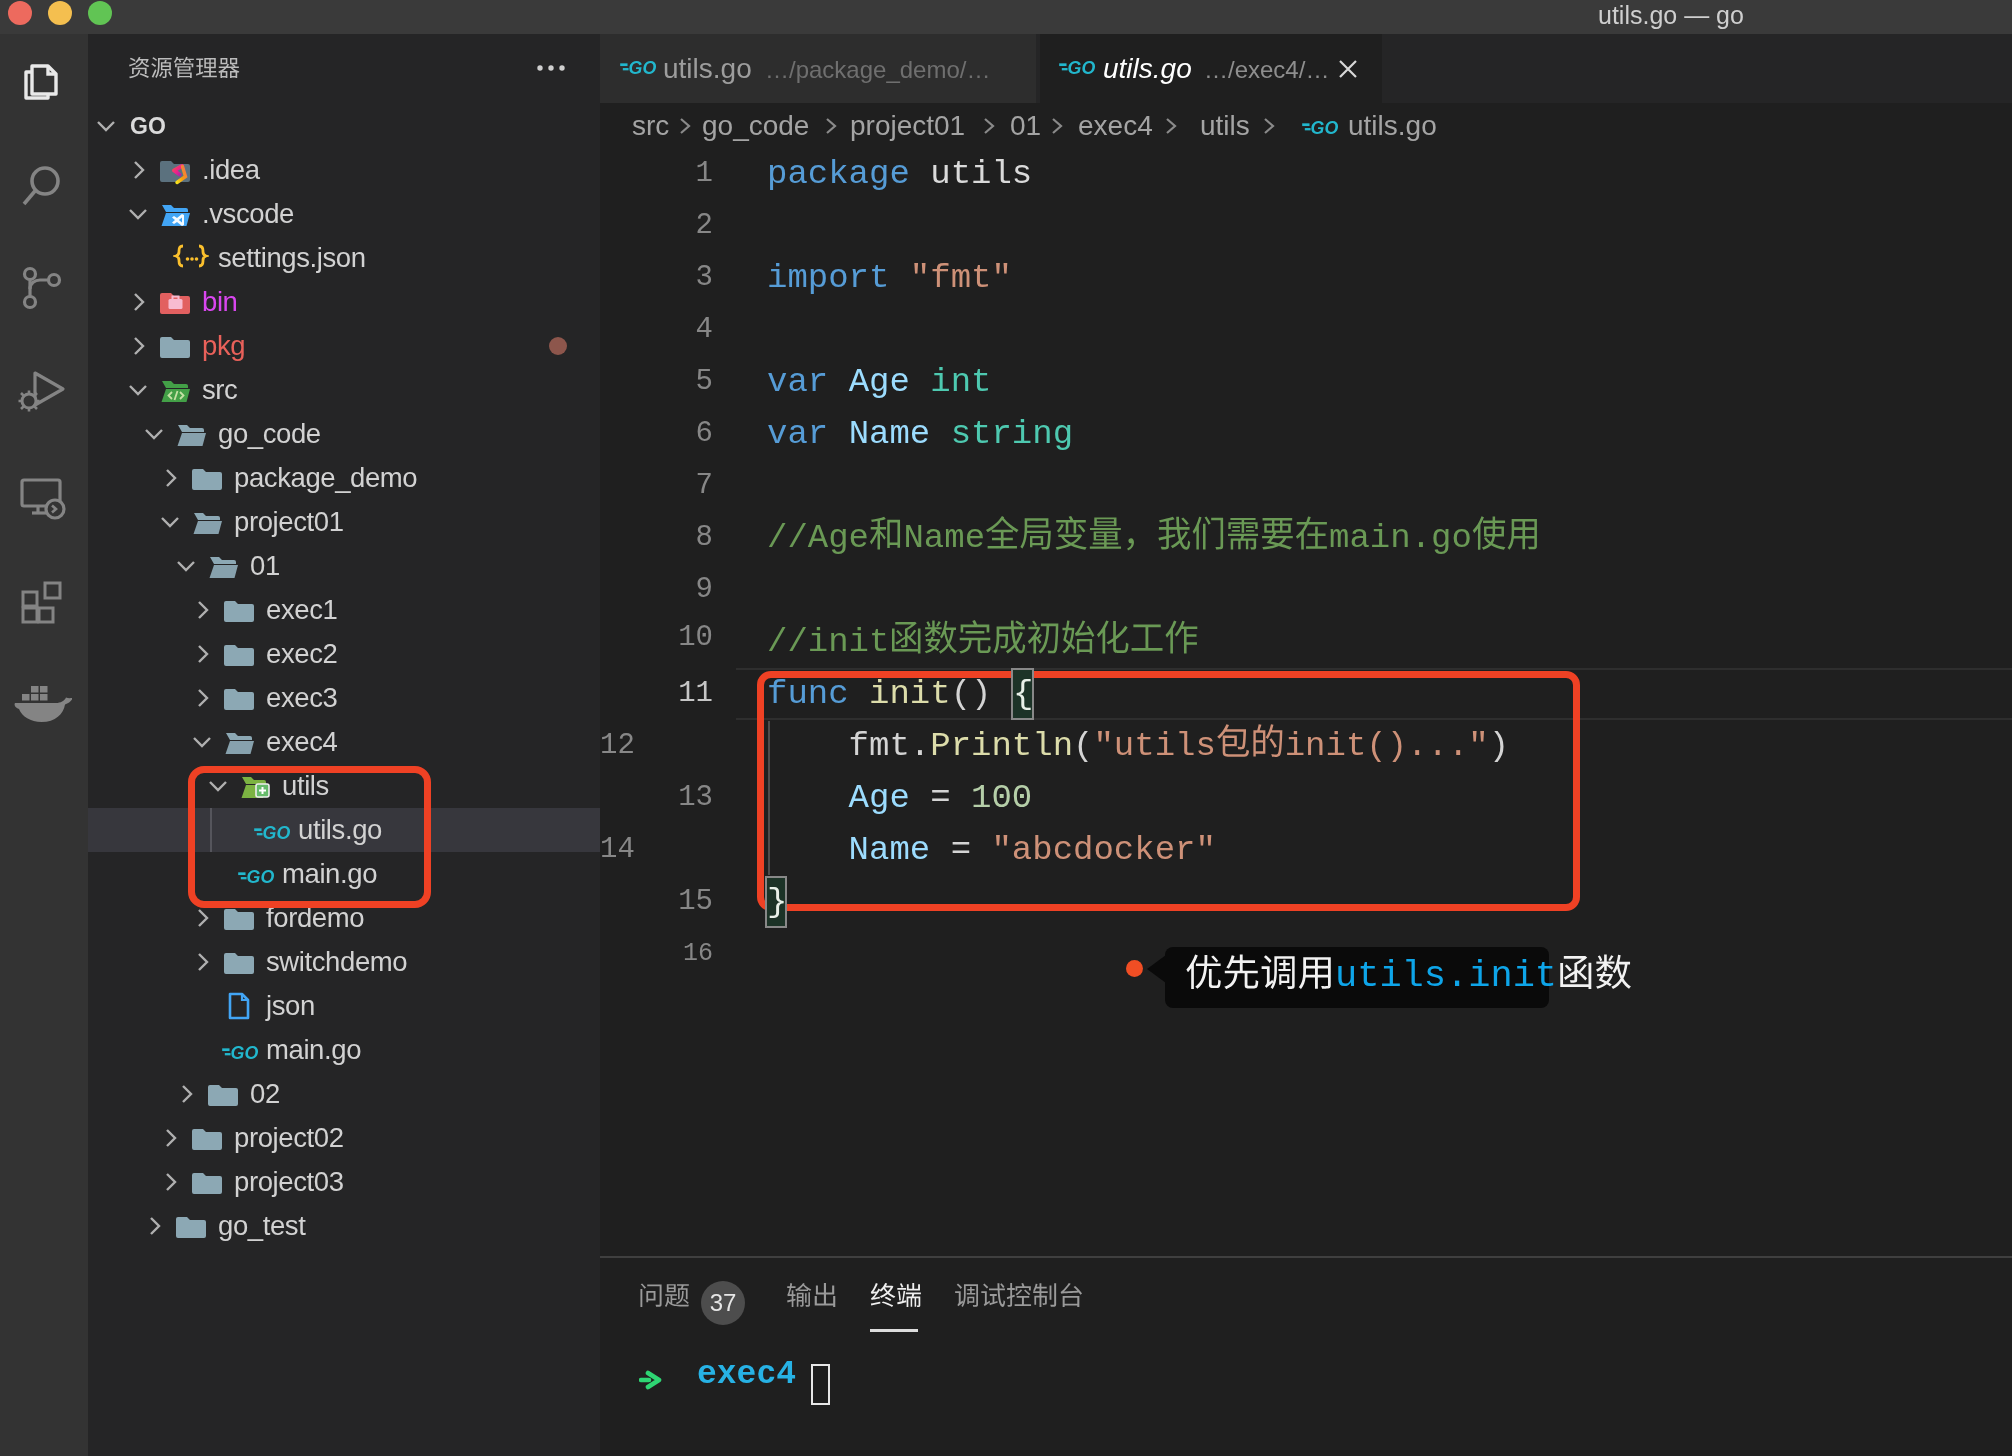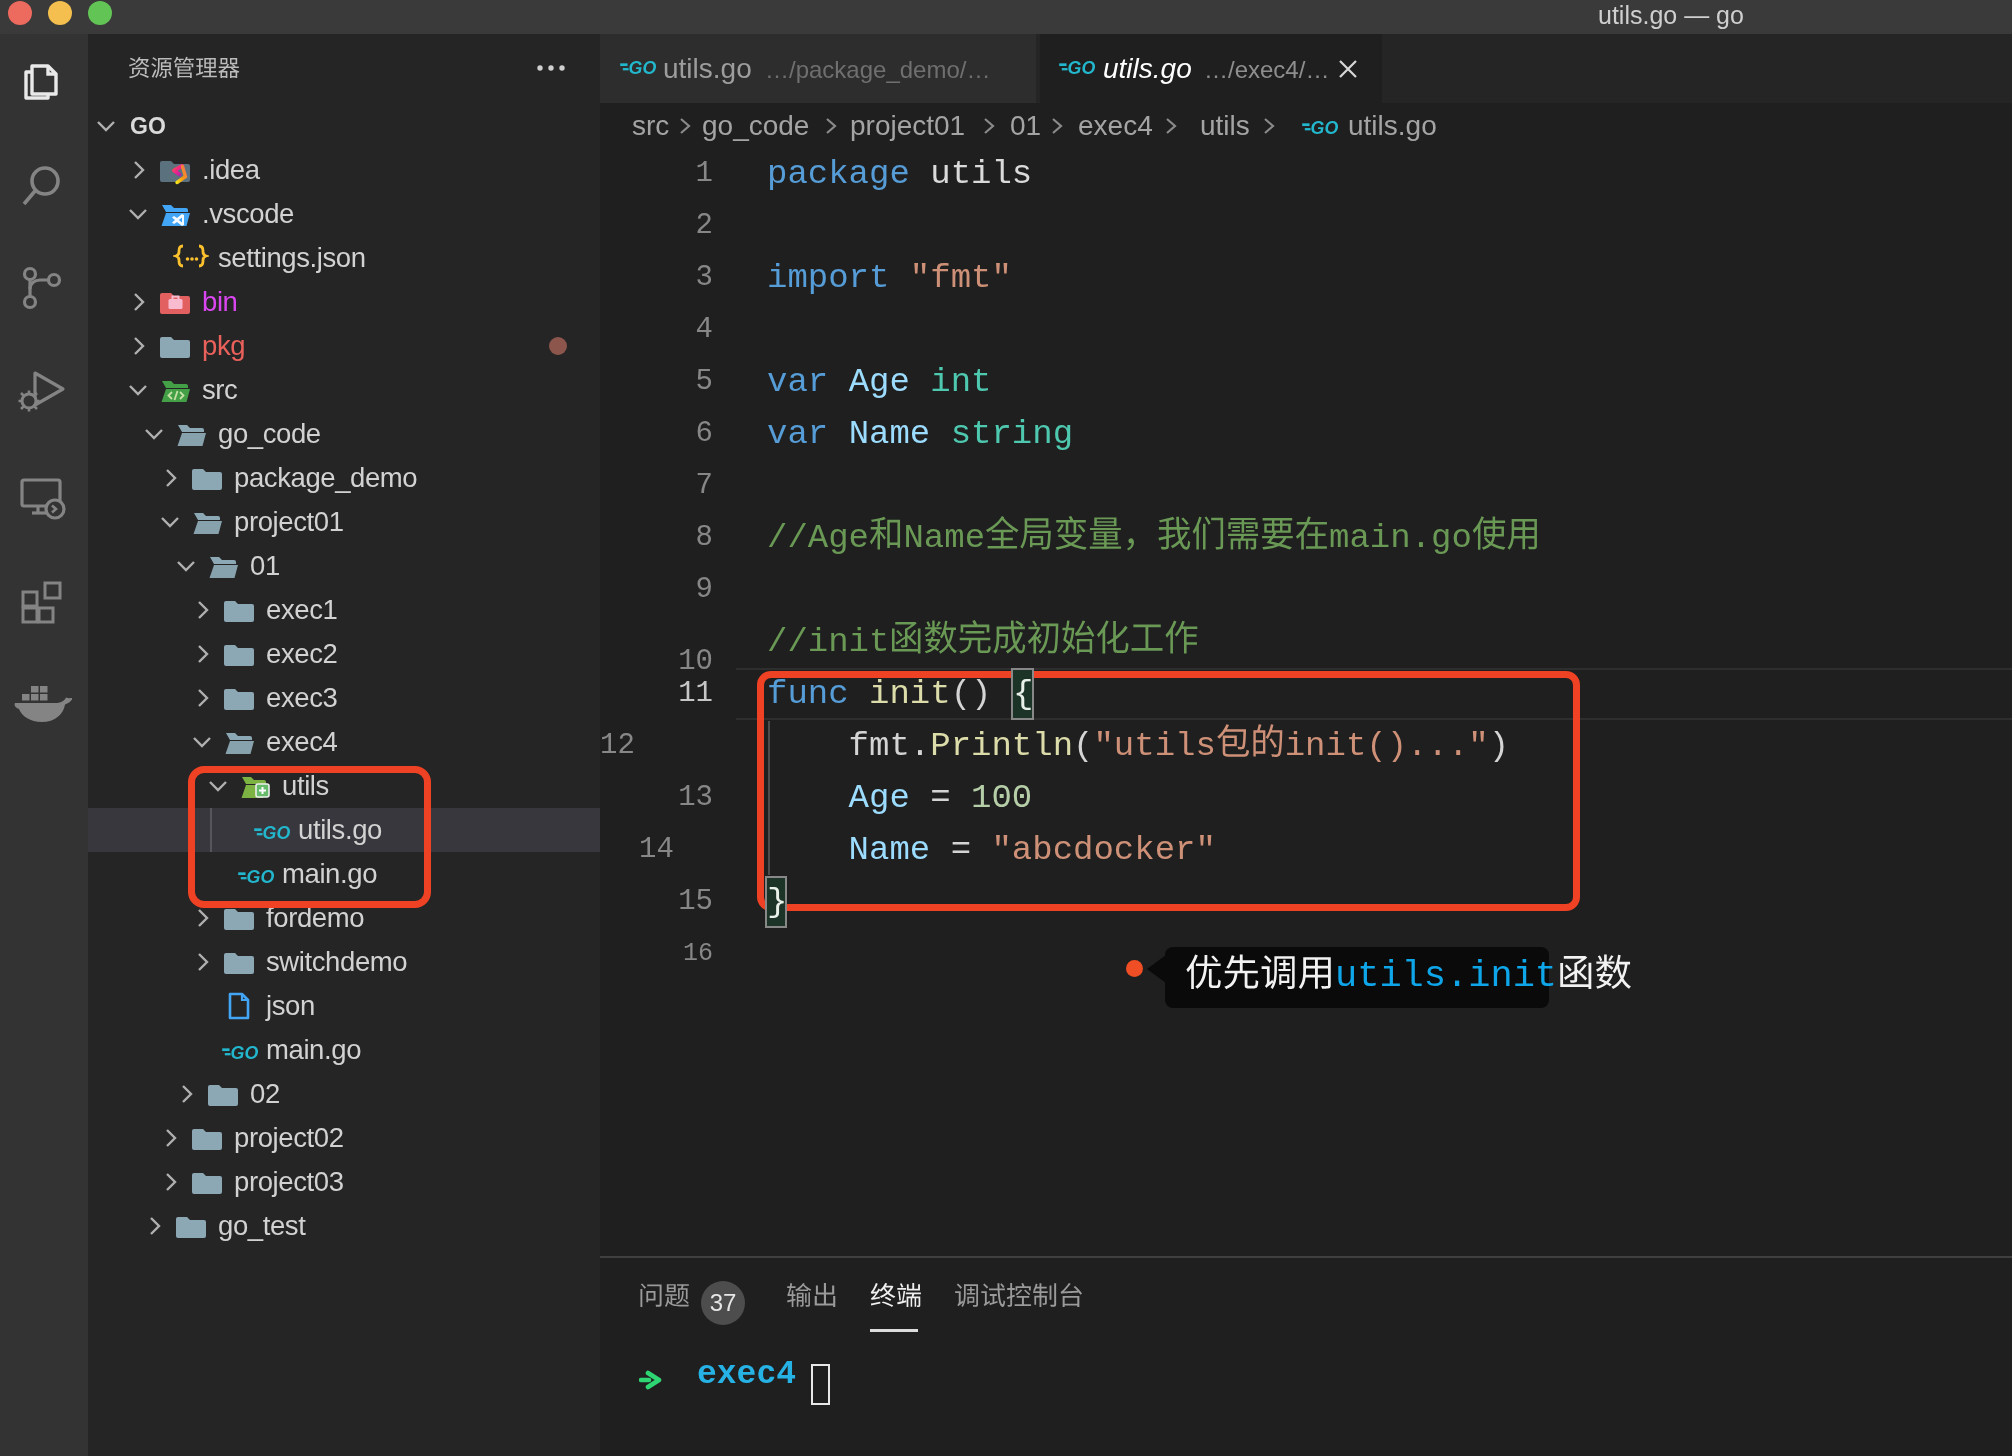--- a/index.html
+++ b/index.html
@@ -380,42 +380,42 @@
       <path transform="translate(5000,880) scale(1,-1)" d="M704 774C762 723 830 650 861 602L922 646C889 693 819 764 761 814ZM832 427C798 363 753 300 700 243C683 310 669 388 659 473H946V544H651C643 634 639 731 639 832H560C561 733 566 636 574 544H345V720C406 733 464 748 513 765L460 828C364 792 202 758 62 737C71 719 81 692 85 674C144 682 208 692 270 704V544H56V473H270V296L41 251L63 175L270 222V17C270 0 264 -5 247 -6C229 -7 170 -7 106 -5C117 -26 130 -60 133 -81C216 -81 270 -79 301 -67C334 -55 345 -32 345 17V240L530 283L524 350L345 312V473H581C594 364 613 264 637 180C565 114 484 58 399 17C418 1 440 -24 451 -42C526 -3 598 47 663 105C708 -12 770 -83 849 -83C924 -83 952 -34 965 132C945 139 918 156 902 173C896 44 884 -7 856 -7C806 -7 760 57 724 163C793 234 853 314 898 399Z"></path>
       <path transform="translate(6000,880) scale(1,-1)" d="M381 808C424 746 475 662 497 611L559 647C536 698 483 780 439 839ZM338 638V-80H411V638ZM575 803V735H847V16C847 -1 842 -6 826 -7C809 -8 753 -8 696 -6C706 -26 717 -58 720 -77C799 -77 851 -76 881 -65C911 -52 922 -30 922 15V803ZM225 834C183 681 115 527 36 425C49 407 70 367 76 349C100 381 124 417 146 456V-79H217V599C247 668 274 742 295 815Z"></path>
       <path transform="translate(7000,880) scale(1,-1)" d="M194 571V521H409V571ZM172 466V416H410V466ZM585 466V415H830V466ZM585 571V521H806V571ZM76 681V490H144V626H461V389H533V626H855V490H925V681H533V740H865V800H134V740H461V681ZM143 224V-78H214V162H362V-72H431V162H584V-72H653V162H809V-4C809 -14 807 -17 795 -17C785 -18 751 -18 710 -17C719 -35 730 -61 734 -80C788 -80 826 -80 851 -68C876 -58 882 -40 882 -5V224H504L531 295H938V356H65V295H453C447 272 440 247 432 224Z"></path>
       <path transform="translate(8000,880) scale(1,-1)" d="M672 232C639 174 593 129 532 93C459 111 384 127 310 141C331 168 355 199 378 232ZM119 645V386H386C372 358 355 328 336 298H54V232H291C256 183 219 137 186 101C271 85 354 68 433 49C335 15 211 -4 59 -13C72 -30 84 -57 90 -78C279 -62 428 -33 541 22C668 -12 778 -47 860 -80L924 -22C844 8 739 40 623 71C680 113 724 166 755 232H947V298H422C438 324 453 350 466 375L420 386H888V645H647V730H930V797H69V730H342V645ZM413 730H576V645H413ZM190 583H342V447H190ZM413 583H576V447H413ZM647 583H814V447H647Z"></path>
       <path transform="translate(9000,880) scale(1,-1)" d="M391 840C377 789 359 736 338 685H63V613H305C241 485 153 366 38 286C50 269 69 237 77 217C119 247 158 281 193 318V-76H268V407C315 471 356 541 390 613H939V685H421C439 730 455 776 469 821ZM598 561V368H373V298H598V14H333V-56H938V14H673V298H900V368H673V561Z"></path>
     </svg><span style="color:#6a9955">main.go</span><svg style="vertical-align:-4.3px" width="68.8" height="36" viewBox="0 0 2000 1000" preserveAspectRatio="none" fill="#6a9955">
       <path transform="translate(0,880) scale(1,-1)" d="M599 836V729H321V660H599V562H350V285H594C587 230 572 178 540 131C487 168 444 213 413 265L350 244C387 180 436 126 495 81C449 39 381 4 284 -21C300 -37 321 -66 330 -83C434 -52 506 -10 557 39C658 -22 784 -62 927 -82C937 -60 956 -31 972 -14C828 2 702 37 601 92C641 151 659 216 667 285H929V562H672V660H962V729H672V836ZM420 499H599V394L598 349H420ZM672 499H857V349H671L672 394ZM278 842C219 690 122 542 21 446C34 428 55 389 63 372C101 410 138 454 173 503V-84H245V612C284 679 320 749 348 820Z"></path>
       <path transform="translate(1000,880) scale(1,-1)" d="M153 770V407C153 266 143 89 32 -36C49 -45 79 -70 90 -85C167 0 201 115 216 227H467V-71H543V227H813V22C813 4 806 -2 786 -3C767 -4 699 -5 629 -2C639 -22 651 -55 655 -74C749 -75 807 -74 841 -62C875 -50 887 -27 887 22V770ZM227 698H467V537H227ZM813 698V537H543V698ZM227 466H467V298H223C226 336 227 373 227 407ZM813 466V298H543V466Z"></path>
     </svg></div>
 <div class="abs mono" style="left:600px;top:564px;width:113px;height:52px;line-height:52px;font-size:29px;text-align:right;color:#878787">9</div>
-<div class="abs mono" style="left:600px;top:636px;width:113px;height:52px;line-height:52px;font-size:29px;text-align:right;color:#878787">10</div>
+<div class="abs mono" style="left:600px;top:612px;width:113px;height:52px;line-height:52px;font-size:29px;text-align:right;color:#878787">10</div>
 <div class="abs mono" style="left:767px;top:616px;height:52px;line-height:52px;font-size:34px;white-space:pre"><span style="color:#6a9955">//init</span><svg style="vertical-align:-4.3px" width="309.6" height="36" viewBox="0 0 9000 1000" preserveAspectRatio="none" fill="#6a9955">
       <path transform="translate(0,880) scale(1,-1)" d="M209 536C259 491 317 426 345 384L395 431C367 470 310 531 257 575ZM87 616V-26H840V-80H915V618H840V44H162V616ZM464 607V397C361 332 256 264 187 224L224 162C293 209 379 269 464 329V170C464 158 460 154 447 154C433 153 388 153 340 155C350 135 360 107 363 87C429 87 475 88 502 99C530 110 538 130 538 169V360C621 290 707 206 754 150L801 202C763 246 699 306 631 364C684 417 745 488 795 551L732 584C697 529 638 455 587 401L538 440V577C632 625 735 695 806 762L755 801L739 797H182V728H660C603 683 529 637 464 607Z"></path>
       <path transform="translate(1000,880) scale(1,-1)" d="M443 821C425 782 393 723 368 688L417 664C443 697 477 747 506 793ZM88 793C114 751 141 696 150 661L207 686C198 722 171 776 143 815ZM410 260C387 208 355 164 317 126C279 145 240 164 203 180C217 204 233 231 247 260ZM110 153C159 134 214 109 264 83C200 37 123 5 41 -14C54 -28 70 -54 77 -72C169 -47 254 -8 326 50C359 30 389 11 412 -6L460 43C437 59 408 77 375 95C428 152 470 222 495 309L454 326L442 323H278L300 375L233 387C226 367 216 345 206 323H70V260H175C154 220 131 183 110 153ZM257 841V654H50V592H234C186 527 109 465 39 435C54 421 71 395 80 378C141 411 207 467 257 526V404H327V540C375 505 436 458 461 435L503 489C479 506 391 562 342 592H531V654H327V841ZM629 832C604 656 559 488 481 383C497 373 526 349 538 337C564 374 586 418 606 467C628 369 657 278 694 199C638 104 560 31 451 -22C465 -37 486 -67 493 -83C595 -28 672 41 731 129C781 44 843 -24 921 -71C933 -52 955 -26 972 -12C888 33 822 106 771 198C824 301 858 426 880 576H948V646H663C677 702 689 761 698 821ZM809 576C793 461 769 361 733 276C695 366 667 468 648 576Z"></path>
       <path transform="translate(2000,880) scale(1,-1)" d="M227 546V477H771V546ZM56 360V290H325C313 112 272 25 44 -19C58 -34 78 -62 84 -81C334 -28 387 81 402 290H578V39C578 -41 601 -64 694 -64C713 -64 827 -64 847 -64C927 -64 948 -29 957 108C937 114 905 126 888 138C885 23 879 5 841 5C815 5 721 5 701 5C660 5 653 10 653 39V290H943V360ZM421 827C439 796 458 758 471 725H82V503H157V653H838V503H916V725H560C546 762 520 812 496 849Z"></path>
       <path transform="translate(3000,880) scale(1,-1)" d="M544 839C544 782 546 725 549 670H128V389C128 259 119 86 36 -37C54 -46 86 -72 99 -87C191 45 206 247 206 388V395H389C385 223 380 159 367 144C359 135 350 133 335 133C318 133 275 133 229 138C241 119 249 89 250 68C299 65 345 65 371 67C398 70 415 77 431 96C452 123 457 208 462 433C462 443 463 465 463 465H206V597H554C566 435 590 287 628 172C562 96 485 34 396 -13C412 -28 439 -59 451 -75C528 -29 597 26 658 92C704 -11 764 -73 841 -73C918 -73 946 -23 959 148C939 155 911 172 894 189C888 56 876 4 847 4C796 4 751 61 714 159C788 255 847 369 890 500L815 519C783 418 740 327 686 247C660 344 641 463 630 597H951V670H626C623 725 622 781 622 839ZM671 790C735 757 812 706 850 670L897 722C858 756 779 805 716 836Z"></path>
       <path transform="translate(4000,880) scale(1,-1)" d="M160 808C192 765 229 706 246 668L306 707C289 743 251 799 218 840ZM415 755V682H579C567 352 526 115 345 -23C362 -36 393 -66 404 -81C593 79 640 324 656 682H848C836 221 822 51 789 14C778 -1 766 -4 748 -4C724 -4 669 -3 608 2C621 -18 630 -50 631 -71C688 -74 744 -75 778 -72C812 -68 834 -58 856 -28C895 23 908 197 922 714C922 724 923 755 923 755ZM54 663V595H305C244 467 136 334 35 259C48 246 68 208 75 188C116 221 158 263 199 311V-79H276V322C315 274 360 215 381 184L427 244C414 259 380 297 346 335C375 361 410 395 443 428L391 470C373 442 339 402 310 372L276 407V409C326 480 370 558 400 636L357 666L343 663Z"></path>
       <path transform="translate(5000,880) scale(1,-1)" d="M462 327V-80H531V-36H833V-78H905V327ZM531 31V259H833V31ZM429 407C458 419 501 423 873 452C886 426 897 402 905 381L969 414C938 491 868 608 800 695L740 666C774 622 808 569 838 517L519 497C585 587 651 703 705 819L627 841C577 714 495 580 468 544C443 508 423 484 404 480C413 460 425 423 429 407ZM202 565H316C304 437 281 329 247 241C213 268 178 295 144 319C163 390 184 477 202 565ZM65 292C115 258 168 216 217 174C171 84 112 20 40 -19C56 -33 76 -60 86 -78C162 -31 223 34 271 124C309 87 342 52 364 21L410 82C385 115 347 154 303 193C349 305 377 448 389 630L345 637L333 635H216C229 703 240 770 248 831L178 836C171 774 161 705 148 635H43V565H134C113 462 88 363 65 292Z"></path>
       <path transform="translate(6000,880) scale(1,-1)" d="M867 695C797 588 701 489 596 406V822H516V346C452 301 386 262 322 230C341 216 365 190 377 173C423 197 470 224 516 254V81C516 -31 546 -62 646 -62C668 -62 801 -62 824 -62C930 -62 951 4 962 191C939 197 907 213 887 228C880 57 873 13 820 13C791 13 678 13 654 13C606 13 596 24 596 79V309C725 403 847 518 939 647ZM313 840C252 687 150 538 42 442C58 425 83 386 92 369C131 407 170 452 207 502V-80H286V619C324 682 359 750 387 817Z"></path>
       <path transform="translate(7000,880) scale(1,-1)" d="M52 72V-3H951V72H539V650H900V727H104V650H456V72Z"></path>
       <path transform="translate(8000,880) scale(1,-1)" d="M526 828C476 681 395 536 305 442C322 430 351 404 363 391C414 447 463 520 506 601H575V-79H651V164H952V235H651V387H939V456H651V601H962V673H542C563 717 582 763 598 809ZM285 836C229 684 135 534 36 437C50 420 72 379 80 362C114 397 147 437 179 481V-78H254V599C293 667 329 741 357 814Z"></path>
     </svg></div>
 <div class="abs mono" style="left:600px;top:668px;width:113px;height:52px;line-height:52px;font-size:29px;text-align:right;color:#c6c6c6">11</div>
 <div class="abs mono" style="left:767px;top:668px;height:52px;line-height:52px;font-size:34px;white-space:pre"><span style="color:#569cd6">func&nbsp;</span><span style="color:#dcdcaa">init</span><span style="color:#d4d4d4">()&nbsp;</span><span style="color:#e8f0e8">{</span></div>
 <div class="abs mono" style="left:600px;top:720px;width:113px;height:52px;line-height:52px;font-size:29px;text-align:left;color:#878787">12</div>
 <div class="abs mono" style="left:767px;top:720px;height:52px;line-height:52px;font-size:34px;white-space:pre"><span style="color:#d4d4d4">&nbsp;&nbsp;&nbsp;&nbsp;fmt</span><span style="color:#d4d4d4">.</span><span style="color:#dcdcaa">Println</span><span style="color:#d4d4d4">(</span><span style="color:#ce9178">"utils</span><svg style="vertical-align:-4.3px" width="68.8" height="36" viewBox="0 0 2000 1000" preserveAspectRatio="none" fill="#ce9178">
       <path transform="translate(0,880) scale(1,-1)" d="M303 845C244 708 145 579 35 498C53 485 84 457 97 443C158 493 218 559 271 634H796C788 355 777 254 758 230C749 218 740 216 724 217C707 216 667 217 623 220C634 201 642 171 644 149C690 146 734 146 760 149C787 152 807 160 824 183C852 219 862 336 873 670C874 680 874 705 874 705H317C340 743 360 783 378 823ZM269 463H532V300H269ZM195 530V81C195 -32 242 -59 400 -59C435 -59 741 -59 780 -59C916 -59 945 -21 961 111C939 115 907 127 888 139C878 34 864 12 778 12C712 12 447 12 395 12C288 12 269 26 269 81V233H605V530Z"></path>
       <path transform="translate(1000,880) scale(1,-1)" d="M552 423C607 350 675 250 705 189L769 229C736 288 667 385 610 456ZM240 842C232 794 215 728 199 679H87V-54H156V25H435V679H268C285 722 304 778 321 828ZM156 612H366V401H156ZM156 93V335H366V93ZM598 844C566 706 512 568 443 479C461 469 492 448 506 436C540 484 572 545 600 613H856C844 212 828 58 796 24C784 10 773 7 753 7C730 7 670 8 604 13C618 -6 627 -38 629 -59C685 -62 744 -64 778 -61C814 -57 836 -49 859 -19C899 30 913 185 928 644C929 654 929 682 929 682H627C643 729 658 779 670 828Z"></path>
     </svg><span style="color:#ce9178">init()..."</span><span style="color:#d4d4d4">)</span></div>
 <div class="abs mono" style="left:600px;top:772px;width:113px;height:52px;line-height:52px;font-size:29px;text-align:right;color:#878787">13</div>
 <div class="abs mono" style="left:767px;top:772px;height:52px;line-height:52px;font-size:34px;white-space:pre"><span style="color:#9cdcfe">&nbsp;&nbsp;&nbsp;&nbsp;Age&nbsp;</span><span style="color:#d4d4d4">=&nbsp;</span><span style="color:#b5cea8">100</span></div>
-<div class="abs mono" style="left:600px;top:824px;width:113px;height:52px;line-height:52px;font-size:29px;text-align:center;color:#878787">14</div>
+<div class="abs mono" style="left:600px;top:824px;width:113px;height:52px;line-height:52px;font-size:29px;text-align:left;color:#878787">14</div>
 <div class="abs mono" style="left:767px;top:824px;height:52px;line-height:52px;font-size:34px;white-space:pre"><span style="color:#9cdcfe">&nbsp;&nbsp;&nbsp;&nbsp;Name&nbsp;</span><span style="color:#d4d4d4">=&nbsp;</span><span style="color:#ce9178">"abcdocker"</span></div>
 <div class="abs mono" style="left:600px;top:876px;width:113px;height:52px;line-height:52px;font-size:29px;text-align:right;color:#878787">15</div>
 <div class="abs mono" style="left:767px;top:876px;height:52px;line-height:52px;font-size:34px;white-space:pre"><span style="color:#e8f0e8">}</span></div>
 <div class="abs mono" style="left:600px;top:928px;width:113px;height:52px;line-height:52px;font-size:25px;text-align:right;color:#878787">16</div>
 <div class="abs" style="left:736px;top:668px;width:1276px;height:2px;background:#2e2e2e"></div>
 <div class="abs" style="left:736px;top:718px;width:1276px;height:2px;background:#2e2e2e"></div>
 <div class="abs" style="left:768px;top:721px;width:2px;height:154px;background:#4d4d4d"></div>
 <div class="abs" style="left:757px;top:671px;width:823px;height:240px;border:7px solid #ef4124;border-radius:14px"></div>
 <div class="abs" style="left:1011px;top:668px;width:23px;height:52px;background:#1c3327;border:2px solid #888888"></div>
 <div class="abs" style="left:765px;top:876px;width:22px;height:52px;background:#1c3327;border:2px solid #888888"></div>

